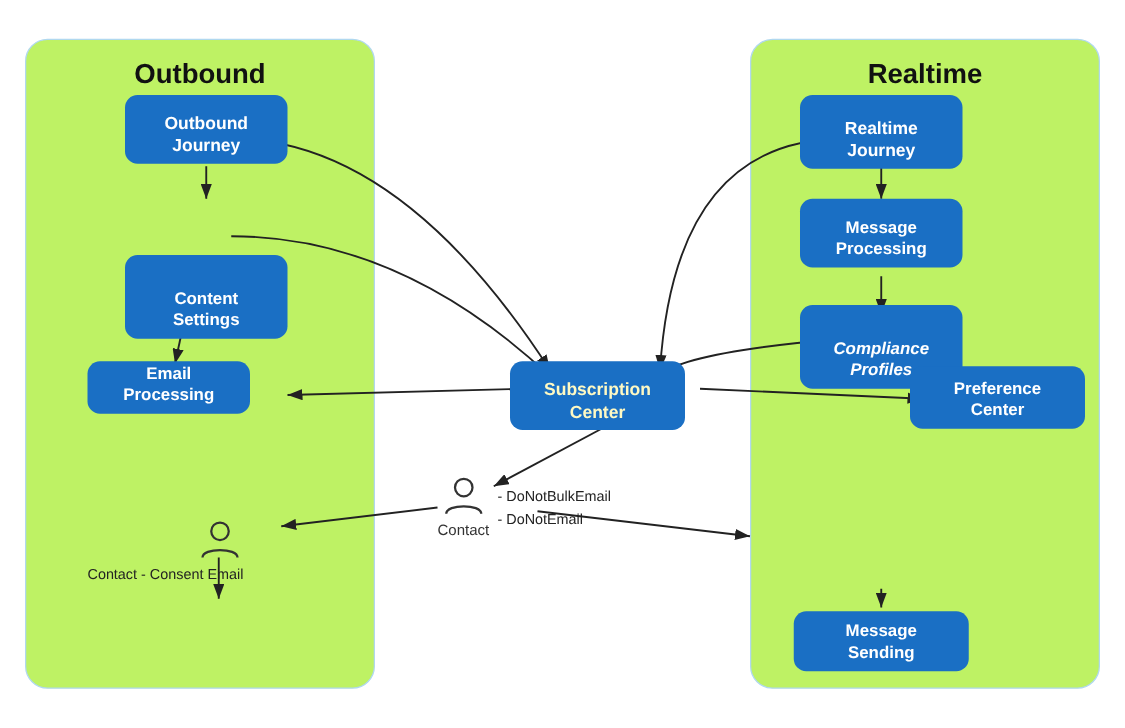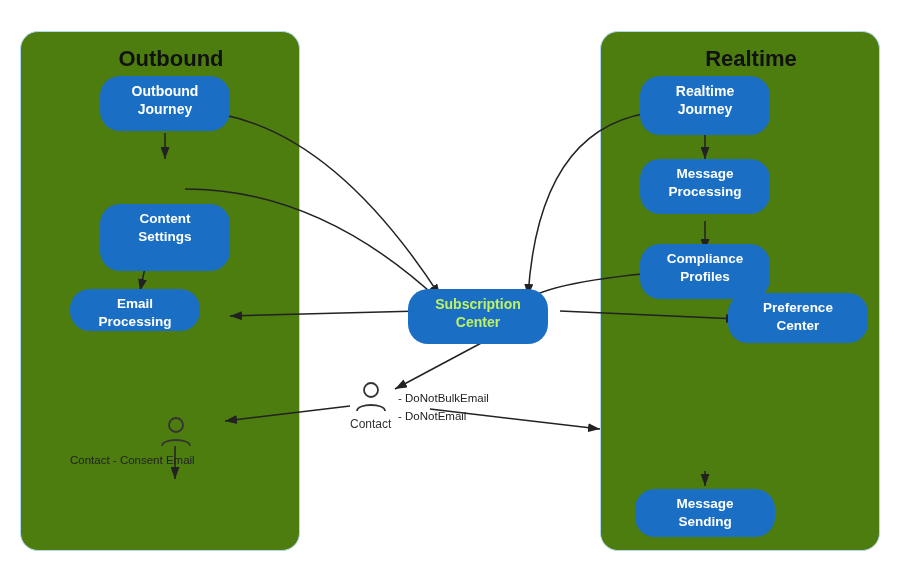--- a/index.html
+++ b/index.html
@@ -15,23 +15,22 @@
     }
     .diagram-container {
       width: 880px;
       height: 560px;
       position: relative;
       background: #fff;
     }
     .panel {
       position: absolute;
       border-radius: 18px;
-      background: #4d7c0f;
+      background: #bef264;
       border: 1.5px solid #b0d8ef;
-      padding-left: 11px;
     }
     .panel-outbound {
       left: 10px;
       top: 20px;
       width: 280px;
       height: 520px;
     }
     .panel-realtime {
       right: 10px;
       top: 20px;
@@ -44,33 +43,33 @@
       width: 100%;
       text-align: center;
       font-size: 22px;
       font-weight: 700;
       color: #111;
     }
     .node {
       position: absolute;
       background: #1a6fc4;
       color: #fff;
-      border-radius: 20px;
+      border-radius: 10px;
       display: flex;
-      align-items: flex-start;
+      align-items: flex-end;
       justify-content: center;
       text-align: center;
       font-size: 13.5px;
       font-weight: 600;
       line-height: 1.3;
       padding: 6px 20px;
     }
     .node-center {
       background: #1a6fc4;
-      color: #bef264;
+      color: #fef9c3;
     }
     .list-label {
       position: absolute;
       font-size: 11.5px;
       color: #222;
       line-height: 1.6;
     }
     svg.arrows {
       position: absolute;
       top: 0; left: 0;
@@ -170,21 +169,21 @@
   <div class="node" style="left:630px; top:65px; width:130px; height:59px; font-size:14px;">
     <span>Realtime
 Journey</span>
   </div>
 
   <div class="node" style="left:630px; top:148px; width:130px; height:55px;">
     <span>Message
 Processing</span>
   </div>
 
-  <div class="node" style="left:630px; top:233px; width:130px; height:55px;">
+  <div class="node" style="left:630px; top:233px; width:130px; height:67px;font-style:italic;">
     <span>Compliance
 Profiles</span>
   </div>
 
   <div class="node" style="left:718px; top:282px; width:140px; height:50px;">
     <span>Preference
 Center</span>
   </div>
 
   <div class="node" style="left:625px; top:478px; width:140px; height:48px;">

